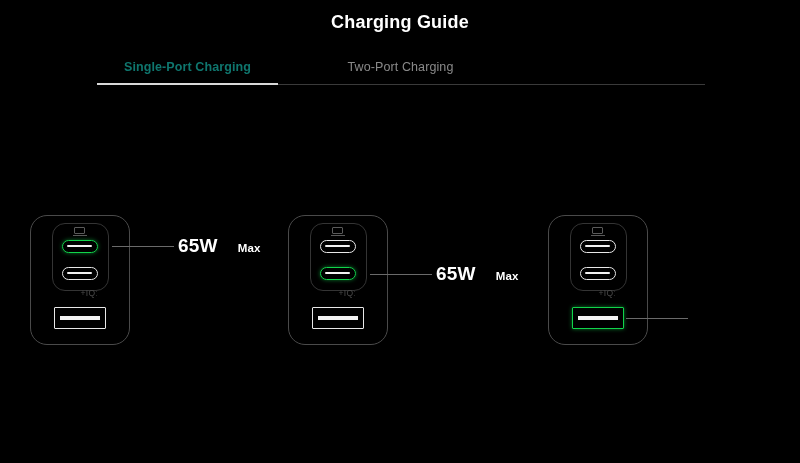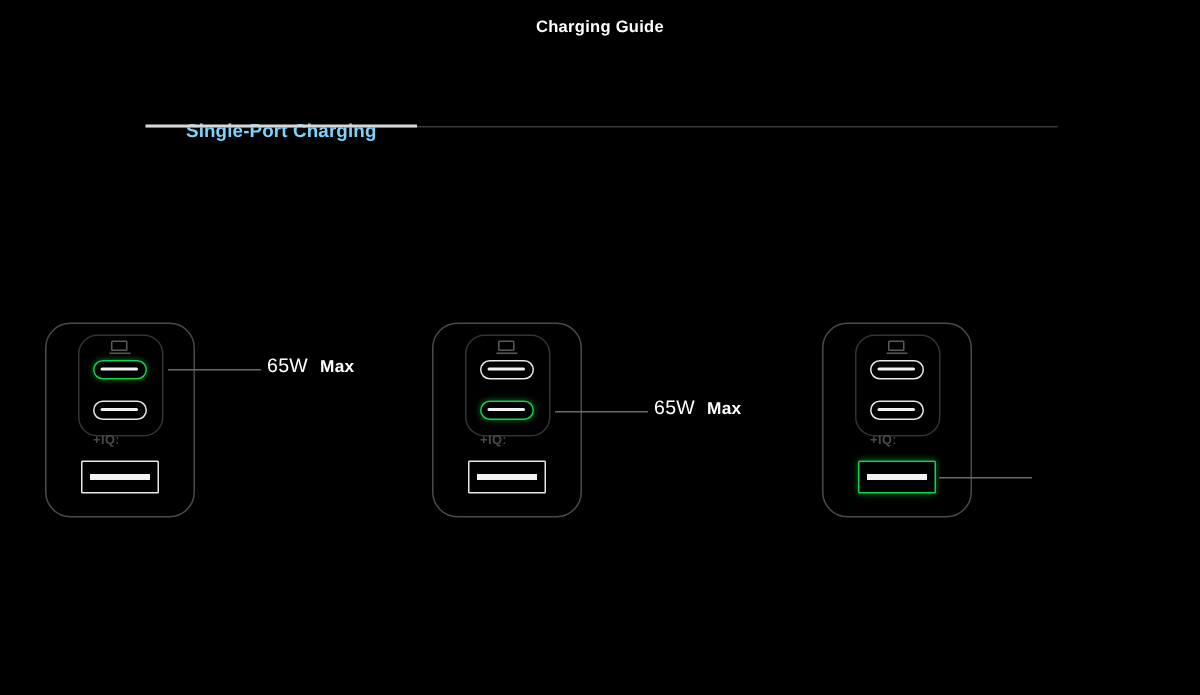--- a/index.html
+++ b/index.html
@@ -23,21 +23,21 @@
     background: #000000;
   }
 
   
   .page-title {
     position: absolute;
     top: 12px;
     left: 0;
     width: 800px;
     text-align: center;
-    font-size: 11px;
+    font-size: 18px;
     font-weight: bold;
     letter-spacing: 0.2px;
     color: #ffffff;
   }
 
   
   .tabbar {
     position: absolute;
     top: 56px;
     left: 97px;
@@ -49,23 +49,22 @@
     top: 0;
     height: 22px;
     line-height: 22px;
     font-size: 12.5px;
     text-align: center;
     white-space: nowrap;
     color: #8a8a8a;
     letter-spacing: 0.1px;
   }
   .tab.active {
-    color: #7dd3fc;
+    color: #0f766e;
     font-weight: bold;
-    margin-top: 20px;
   }
   .tab-0 { left: 0px;   width: 181px; }
   .tab-1 { left: 213px; width: 181px; }
   .tab-2 { left: 427px; width: 181px; }
 
   .tabline-dim {
     position: absolute;
     top: 28px;
     left: 0px;
     width: 608px;
@@ -157,23 +156,23 @@
   }
 
   
   .iq-logo {
     position: absolute;
     left: 32px;
     top: 73px;
     width: 36px;
     height: 11px;
     font-size: 8.5px;
-    font-weight: bold;
+    font-weight: normal;
     color: #4a4a4a;
-    text-align: left;
+    text-align: right;
     line-height: 11px;
     letter-spacing: 0.3px;
   }
 
   
   .port-a {
     position: absolute;
     left: 24px;
     top: 92px;
     width: 52px;
@@ -201,40 +200,41 @@
     height: 1px;
     background: #6a6a6a;
   }
   .callout-label {
     position: absolute;
     white-space: nowrap;
     color: #ffffff;
     line-height: 1;
   }
   .callout-label .watt {
-    font-size: 13px;
-    font-weight: normal;
+    font-size: 19px;
+    font-weight: bold;
     letter-spacing: 0.2px;
   }
   .callout-label .max {
     font-size: 11.5px;
     font-weight: bold;
-    margin-left: 8px;
+    margin-left: 20px;
     letter-spacing: 0.2px;
   }
 </style>
 </head>
 <body>
 
 <div id="page">
 
   <div class="page-title">Charging Guide</div>
 
   <div class="tabbar">
     <div class="tab tab-0 active">Single-Port Charging</div>
+    <div class="tab tab-1">Two-Port Charging</div>
     <div class="tabline-dim"></div>
     <div class="tabline-active"></div>
   </div>
 
   <div class="charger" style="left:30px; top:215px;">
     <div class="charger-body"></div>
     <div class="inner-panel"></div>
     <div class="device-glyph">
       <div class="screen"></div>
         <div class="base"></div>

